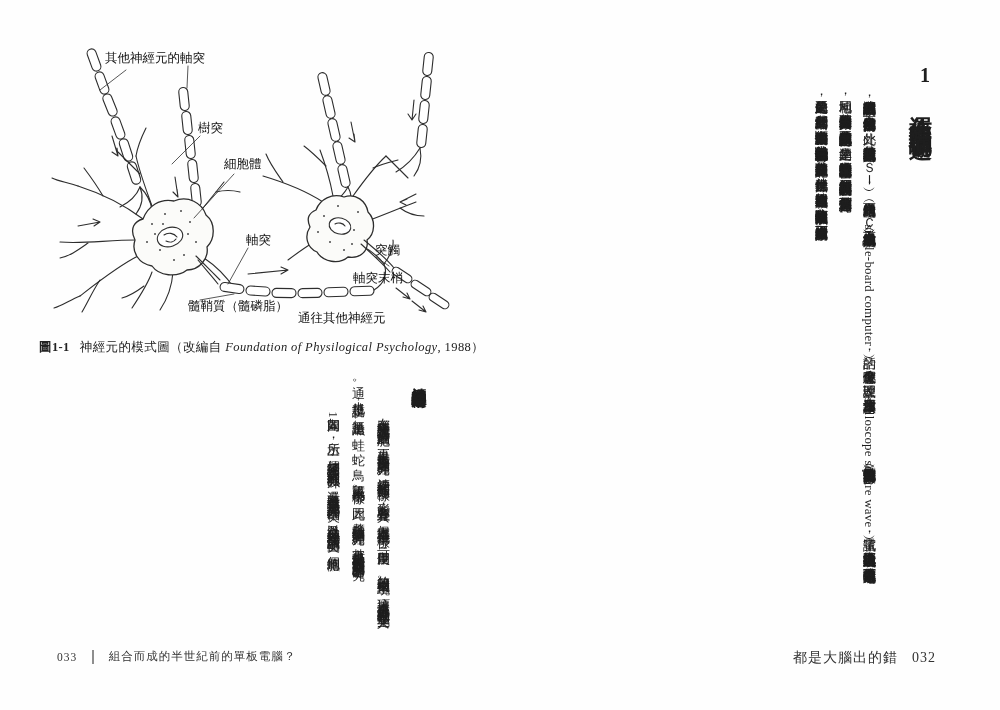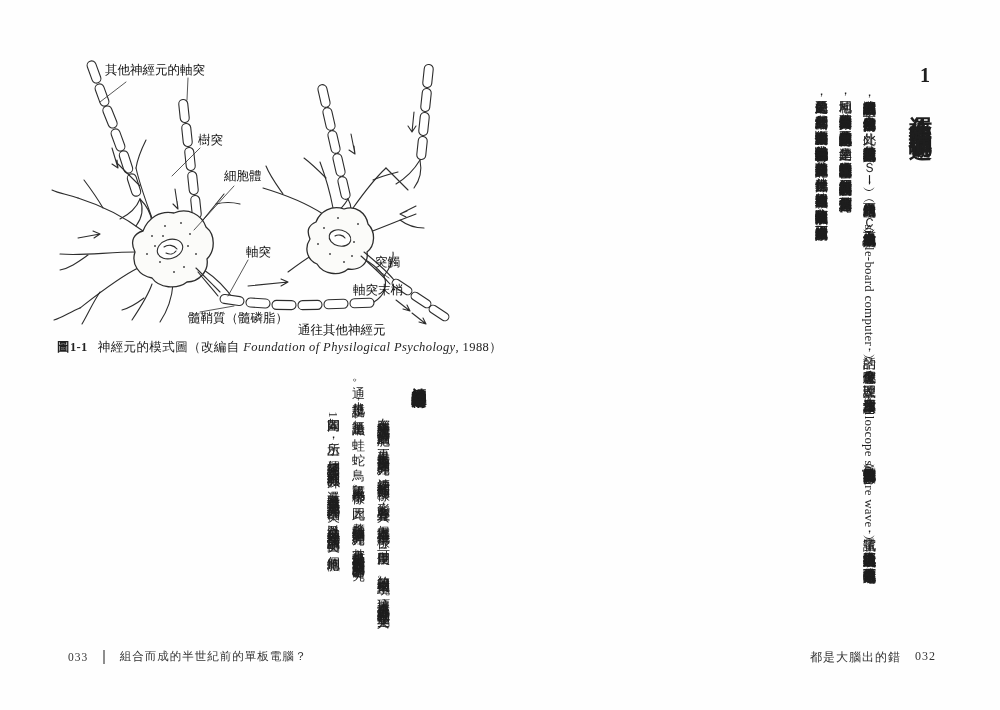--- a/index.html
+++ b/index.html
@@ -20,52 +20,52 @@
     font-size:23px;font-weight:bold;letter-spacing:2.5px;line-height:38px;
   }
   #right-body{
     position:absolute;top:60px;right:119px;height:542px;
     font-size:13px;line-height:24px;letter-spacing:0.2px;
   }
   #right-body p{margin:0;text-indent:30px;}
   #right-body b{font-weight:bold;}
 
   
-  #figure-wrap{position:absolute;left:48px;top:56px;width:402px;height:286px;}
+  #figure-wrap{position:absolute;left:48px;top:44px;width:402px;height:286px;}
   #neuron-svg path,#neuron-svg line{fill:none;stroke:#2d2d2d;stroke-width:1.1;stroke-linecap:round;}
   #neuron-svg rect{fill:#ffffff;stroke:#2d2d2d;stroke-width:1.1;}
   #neuron-svg .soma{fill:#fbfbf9;stroke:#2d2d2d;stroke-width:1.3;}
   #neuron-svg .leader{stroke-width:0.8;}
   #neuron-svg circle.dot{fill:#4a4a4a;stroke:none;}
   #neuron-svg text{fill:#111;font-size:12.5px;font-family:"Liberation Serif","DejaVu Serif",serif;}
   #figure-caption{
-    position:absolute;left:57px;top:339px;width:460px;
+    position:absolute;left:39px;top:339px;width:460px;
     font-size:12.5px;letter-spacing:0.4px;color:#222;
   }
   #figure-caption .cap-label{font-weight:bold;margin-right:10px;}
   #figure-caption .cap-italic{font-style:italic;}
   #left-body{
     position:absolute;left:57px;top:376px;width:375px;height:242px;
     font-size:13px;line-height:25px;letter-spacing:1.1px;
   }
   #left-body h2{
     font-size:15px;font-weight:bold;letter-spacing:0.5px;
     margin:0 0 0 9px;line-height:27px;
   }
   #left-body p{margin:0;text-indent:32px;}
 
   
   #footer-left{
-    position:absolute;left:68px;top:649px;display:flex;align-items:center;
+    position:absolute;left:57px;top:649px;display:flex;align-items:center;
     font-size:11.5px;color:#333;letter-spacing:1px;
   }
   #footer-left .foot-divider{width:1.5px;height:14px;background:#8e8e8e;margin:0 15px;}
   #footer-right{
-    position:absolute;right:64px;top:649px;display:flex;align-items:flex-start;
-    font-size:12px;color:#333;letter-spacing:1px;
+    position:absolute;right:64px;top:649px;display:flex;align-items:center;
+    font-size:14px;color:#333;letter-spacing:1px;
   }
   #footer-right .foot-page{margin-left:14px;}
 </style>
 </head>
 <body>
 
 <div>
   <div id="chapter-number">1</div>
   <div id="chapter-title" class="vtext">運作中的腦部訊號傳遞</div>
 

